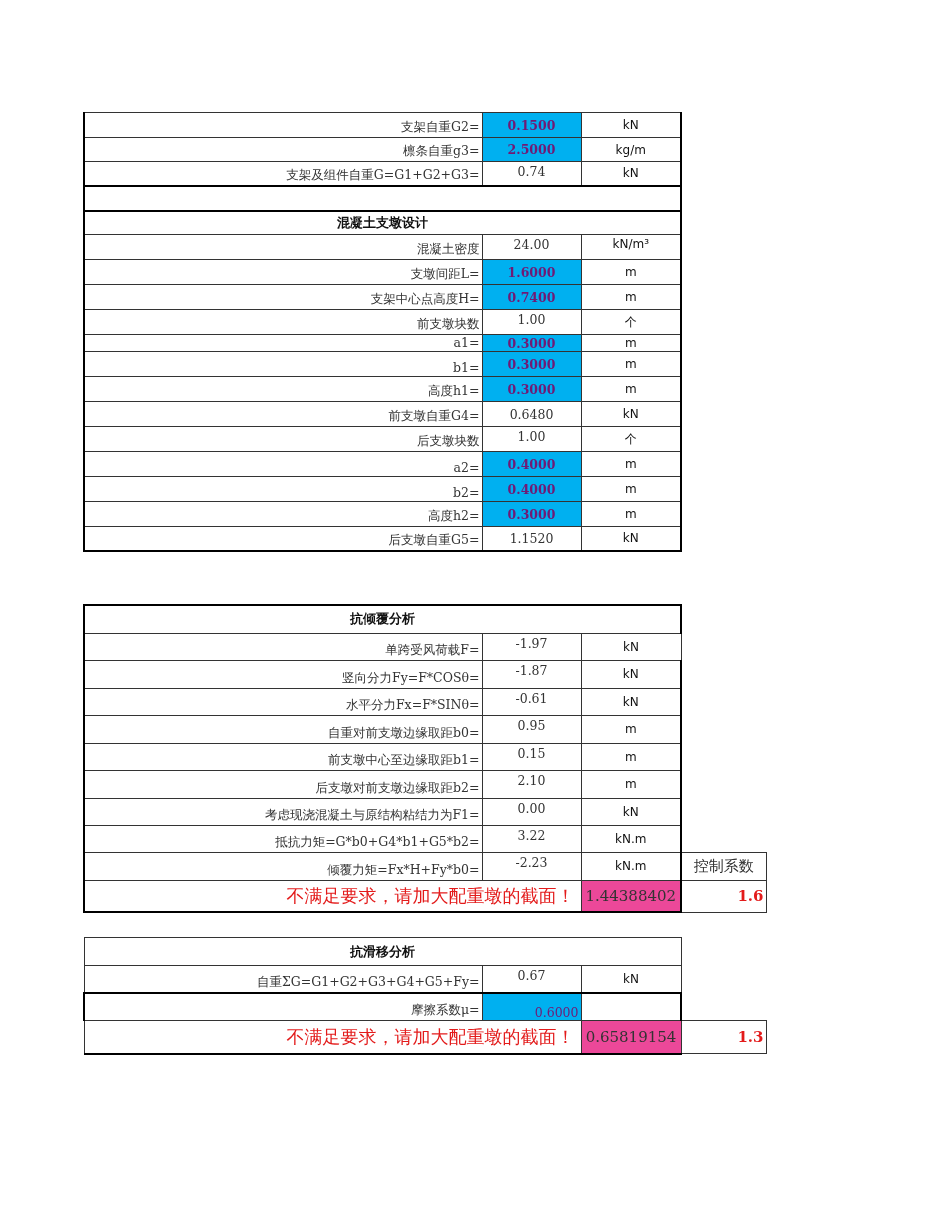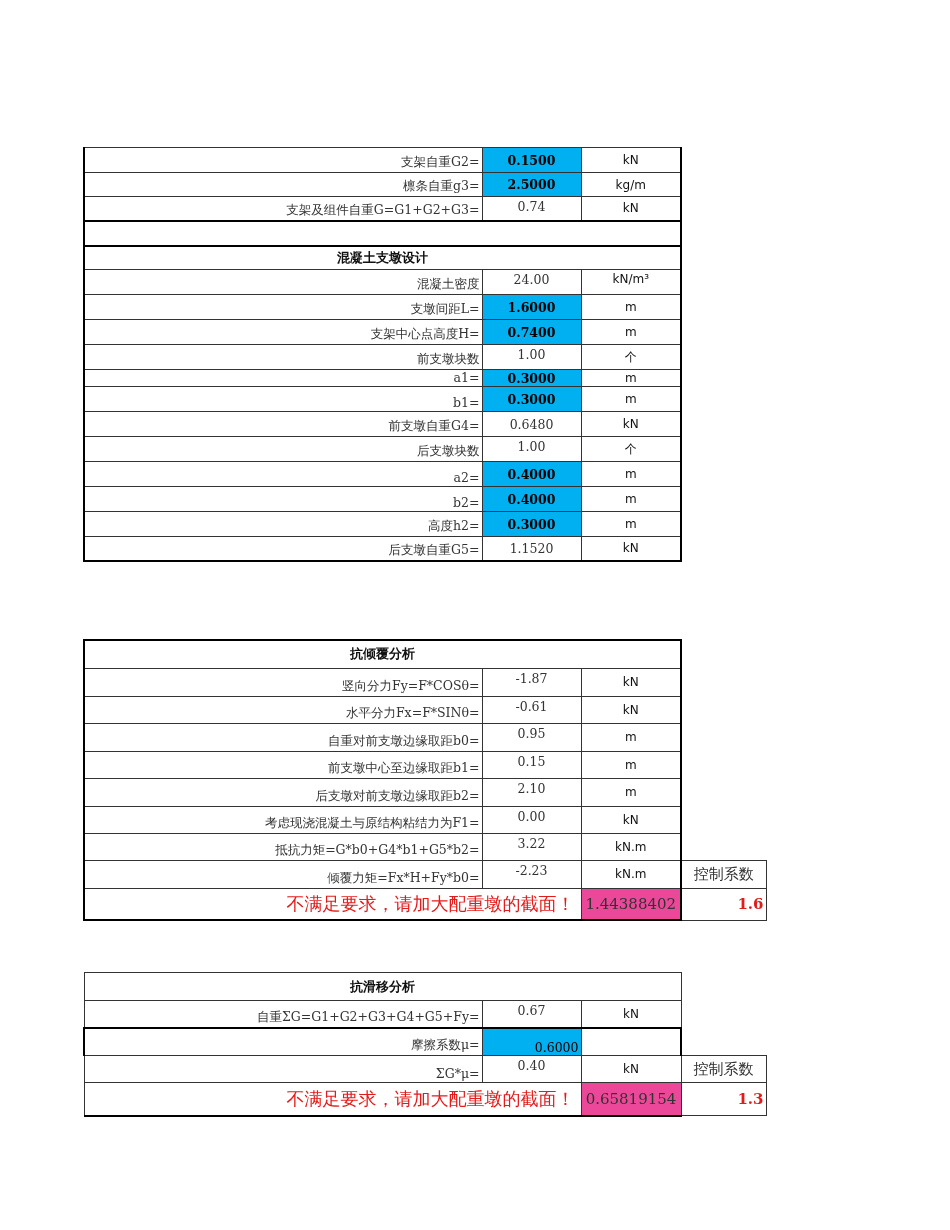--- a/index.html
+++ b/index.html
@@ -1,21 +1,21 @@
 <!DOCTYPE html>
 <html><head>
 <meta charset="utf-8">
 <style>
   html,body{margin:0;padding:0;background:#fff;}
   body{width:950px;height:1230px;position:relative;overflow:hidden;font-family:"DejaVu Serif","Liberation Serif",serif;color:#222;}
-  .tbl{position:absolute;border-collapse:collapse;table-layout:fixed;margin-top:35px;}
+  .tbl{position:absolute;border-collapse:collapse;table-layout:fixed;}
   .tbl td{border:1px solid #333;padding:0 2px;height:100%;overflow:hidden;white-space:nowrap;box-sizing:border-box;}
   .lbl{text-align:right;font-size:12.5px;color:#333;vertical-align:bottom;padding-bottom:1px !important;}
   .val{text-align:center;font-size:12.5px;color:#333;}
-  .val.blue{background:#00b0f0;font-weight:bold;color:#000000;}
+  .val.blue{background:#00b0f0;font-weight:bold;color:#701a75;}
   .unit{text-align:center;font-family:"DejaVu Sans","Liberation Sans",sans-serif;font-size:12px;color:#111;}
   .hdr{text-align:center;font-family:"DejaVu Sans","Liberation Sans",sans-serif;font-weight:bold;font-size:13px;color:#111;}
   .warn{text-align:right;color:#e31b1b;font-size:18px;padding-right:6px !important;}
   .yellow{background:#ec4899;text-align:center;font-size:15px;color:#333;}
   .coef-lbl{text-align:center;font-size:15px;color:#333;}
   .coef{text-align:right;color:#e31b1b;font-size:15px;font-weight:bold;}
   .nb{border:none !important;}
   .thickL{border-left:2px solid #000 !important;}
   .thickR{border-right:2px solid #000 !important;}
   .thickT{border-top:2px solid #000 !important;}
@@ -77,20 +77,25 @@
     <td class="lbl thickL">a1=</td>
     <td class="val blue">0.3000</td>
     <td class="unit thickR">m</td>
   </tr>
   <tr style="height:25px">
     <td class="lbl thickL">b1=</td>
     <td class="val blue">0.3000</td>
     <td class="unit thickR">m</td>
   </tr>
   <tr style="height:25px">
+    <td class="lbl thickL">高度h1=</td>
+    <td class="val blue">0.3000</td>
+    <td class="unit thickR">m</td>
+  </tr>
+  <tr style="height:25px">
     <td class="lbl thickL">前支墩自重G4=</td>
     <td class="val">0.6480</td>
     <td class="unit thickR">kN</td>
   </tr>
   <tr style="height:25px">
     <td class="lbl thickL">后支墩块数</td>
     <td class="val vtop">1.00</td>
     <td class="unit thickR">个</td>
   </tr>
   <tr style="height:25px">
@@ -121,20 +126,26 @@
       <col style="width:398px">
       <col style="width:99px">
       <col style="width:100px">
       <col style="width:85px">
     </colgroup>
   <tbody>
       <tr style="height:28px">
     <td colspan="3" class="hdr thickL thickR thickT">抗倾覆分析</td>
     <td class="nb"></td>
   </tr>
+  <tr style="height:27px">
+    <td class="lbl thickL">单跨受风荷载F=</td>
+    <td class="val vtop">-1.97</td>
+    <td class="unit">kN</td>
+    <td class="nb"></td>
+  </tr>
   <tr style="height:28px">
     <td class="lbl thickL">竖向分力Fy=F*COSθ=</td>
     <td class="val vtop">-1.87</td>
     <td class="unit thickR">kN</td>
     <td class="nb"></td>
   </tr>
   <tr style="height:27px">
     <td class="lbl thickL">水平分力Fx=F*SINθ=</td>
     <td class="val vtop">-0.61</td>
     <td class="unit thickR">kN</td>
@@ -201,25 +212,19 @@
     <td class="val vtop">0.67</td>
     <td class="unit">kN</td>
     <td class="nb"></td>
   </tr>
   <tr style="height:28px">
     <td class="lbl thickL thickT">摩擦系数μ=</td>
     <td class="val blue thickT" style="font-weight:normal;vertical-align:bottom;text-align:right;">0.6000</td>
     <td class="unit thickR thickT"></td>
     <td class="nb"></td>
   </tr>
-  <tr style="height:27px">
-    <td class="lbl">ΣG*μ=</td>
-    <td class="val vtop">0.40</td>
-    <td class="unit">kN</td>
-    <td class="coef-lbl">控制系数</td>
-  </tr>
   <tr style="height:33px">
     <td colspan="2" class="warn thickB">不满足要求，请加大配重墩的截面！</td>
     <td class="yellow thickB">0.65819154</td>
     <td class="coef">1.3</td>
   </tr>
 </tbody>
   </table>
 
 </body></html>

